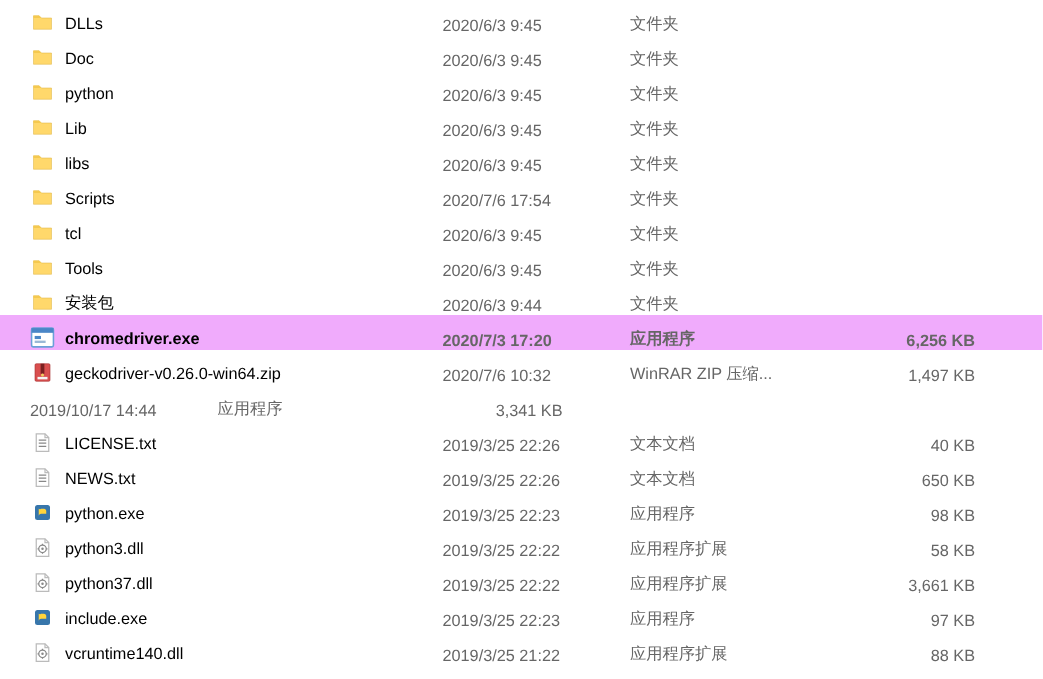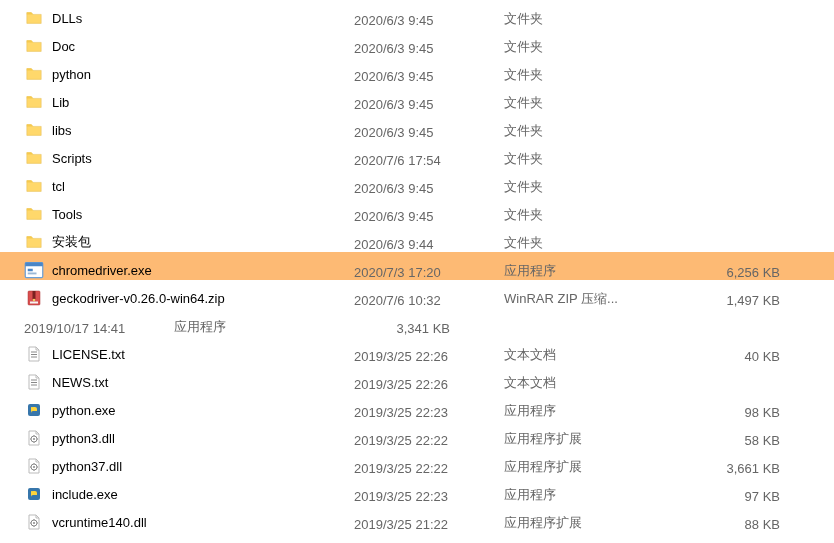--- a/index.html
+++ b/index.html
@@ -19,21 +19,22 @@
       width: 100%;
     }
     .row {
       display: flex;
       align-items: flex-end;
       height: 28px;
       padding-left: 24px;
       cursor: default;
     }
     .row.selected {
-      background: #fdba74;
+      background: #f0abfc;
+      font-weight: bold;
     }
     .icon {
       width: 20px;
       height: 20px;
       margin-right: 8px;
       flex-shrink: 0;
       display: flex;
       align-items: center;
       justify-content: center;
     }
@@ -221,21 +222,21 @@
             <rect x="4" y="11.5" width="8" height="2" fill="#f5f5f5"></rect>
           </svg>
         </span>
         <span>geckodriver-v0.26.0-win64.zip</span>
       </div>
       <div class="col-date">2020/7/6 10:32</div>
       <div class="col-type">WinRAR ZIP 压缩...</div>
       <div class="col-size">1,497 KB</div>
     </div>
     <div class="row">
-      <div class="col-date">2019/10/17 14:41</div>
+      <div class="col-date">2019/10/17 14:44</div>
       <div class="col-type">应用程序</div>
       <div class="col-size">3,341 KB</div>
     </div>
     <div class="row">
       <div class="col-name">
         <span class="icon txt-icon">
           <svg viewBox="0 0 16 16">
             <path d="M3 1 h7 l3 3 v11 h-10 z" fill="#fff" stroke="#bbb" stroke-width="1"></path>
             <path d="M10 1 v3 h3" fill="none" stroke="#bbb" stroke-width="1"></path>
             <line x1="5" y1="6" x2="11" y2="6" stroke="#888" stroke-width="1"></line>
@@ -257,20 +258,21 @@
             <path d="M10 1 v3 h3" fill="none" stroke="#bbb" stroke-width="1"></path>
             <line x1="5" y1="6" x2="11" y2="6" stroke="#888" stroke-width="1"></line>
             <line x1="5" y1="8.5" x2="11" y2="8.5" stroke="#888" stroke-width="1"></line>
             <line x1="5" y1="11" x2="11" y2="11" stroke="#888" stroke-width="1"></line>
           </svg>
         </span>
         <span>NEWS.txt</span>
       </div>
       <div class="col-date">2019/3/25 22:26</div>
       <div class="col-type">文本文档</div>
+      <div class="col-size">650 KB</div>
     </div>
     <div class="row">
       <div class="col-name">
         <span class="icon py-icon">
           <svg viewBox="0 0 16 16">
             <rect x="2" y="2" width="12" height="12" rx="2" fill="#3776ab"></rect>
             <path d="M5 5 h4 a2 2 0 0 1 2 2 v2 h-4 a2 2 0 0 0 -2 2 v-6" fill="#ffd43b"></path>
             <circle cx="6" cy="4.5" r="0.8" fill="#3776ab"></circle>
           </svg>
         </span>

